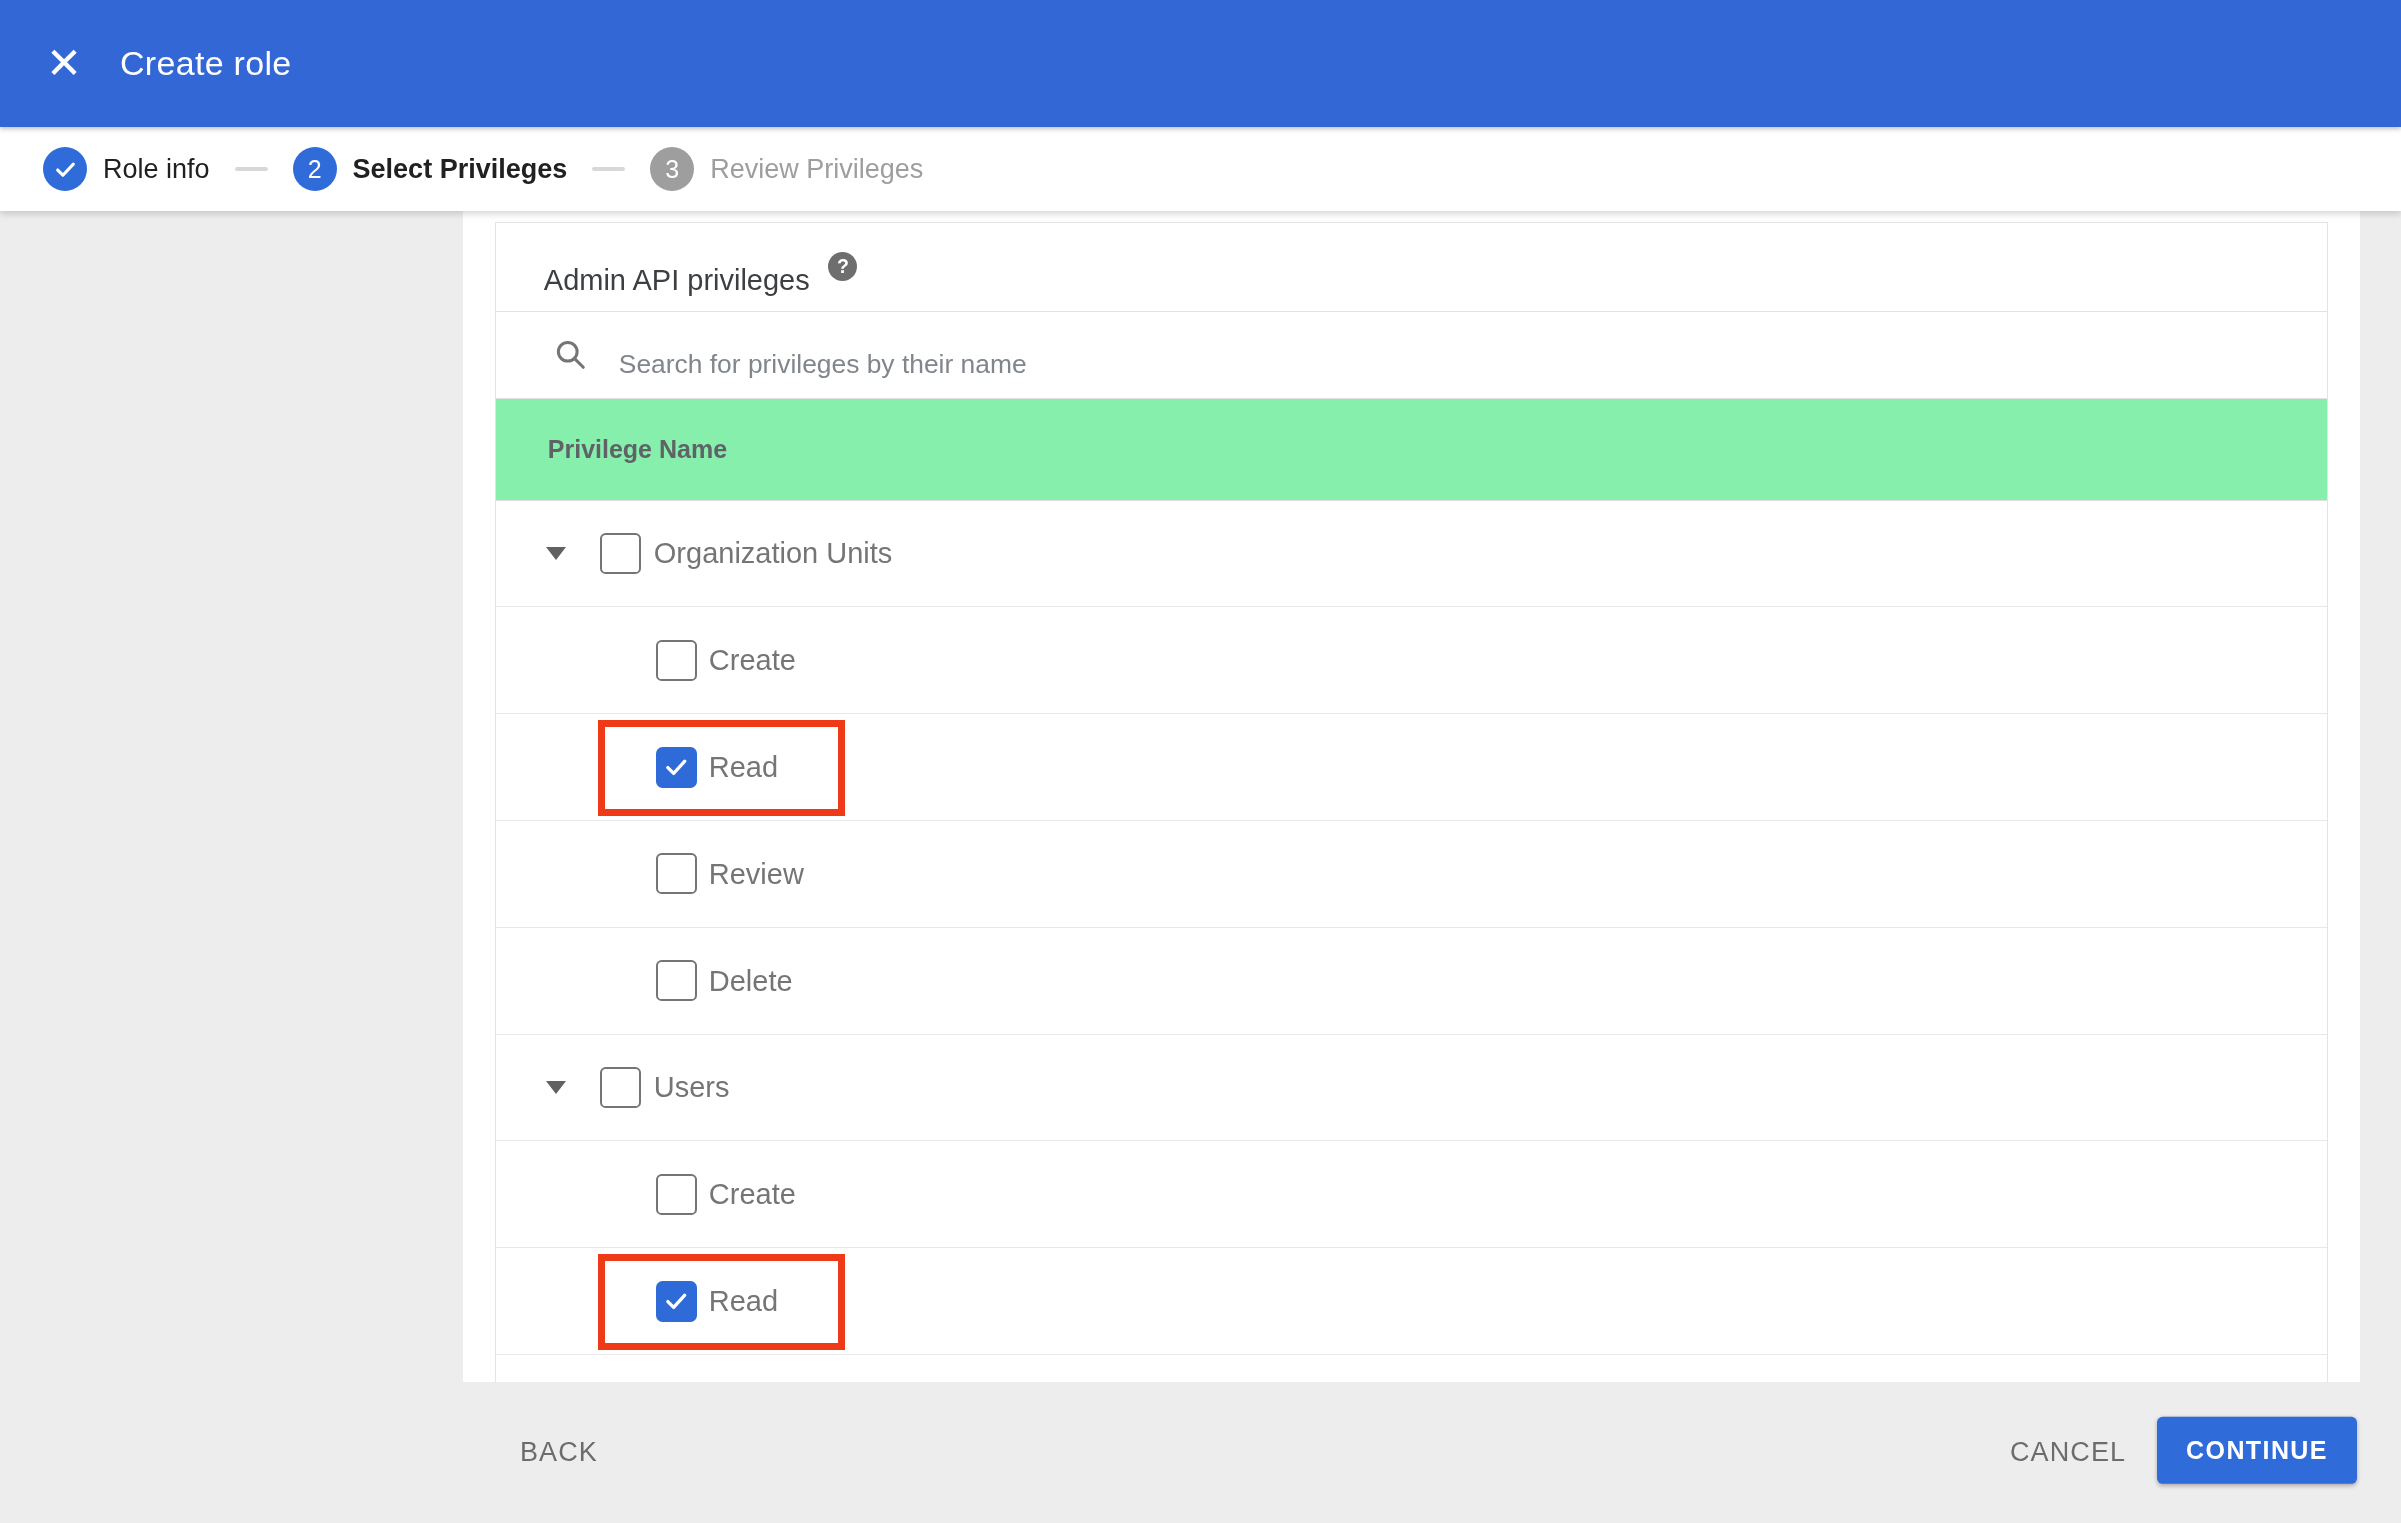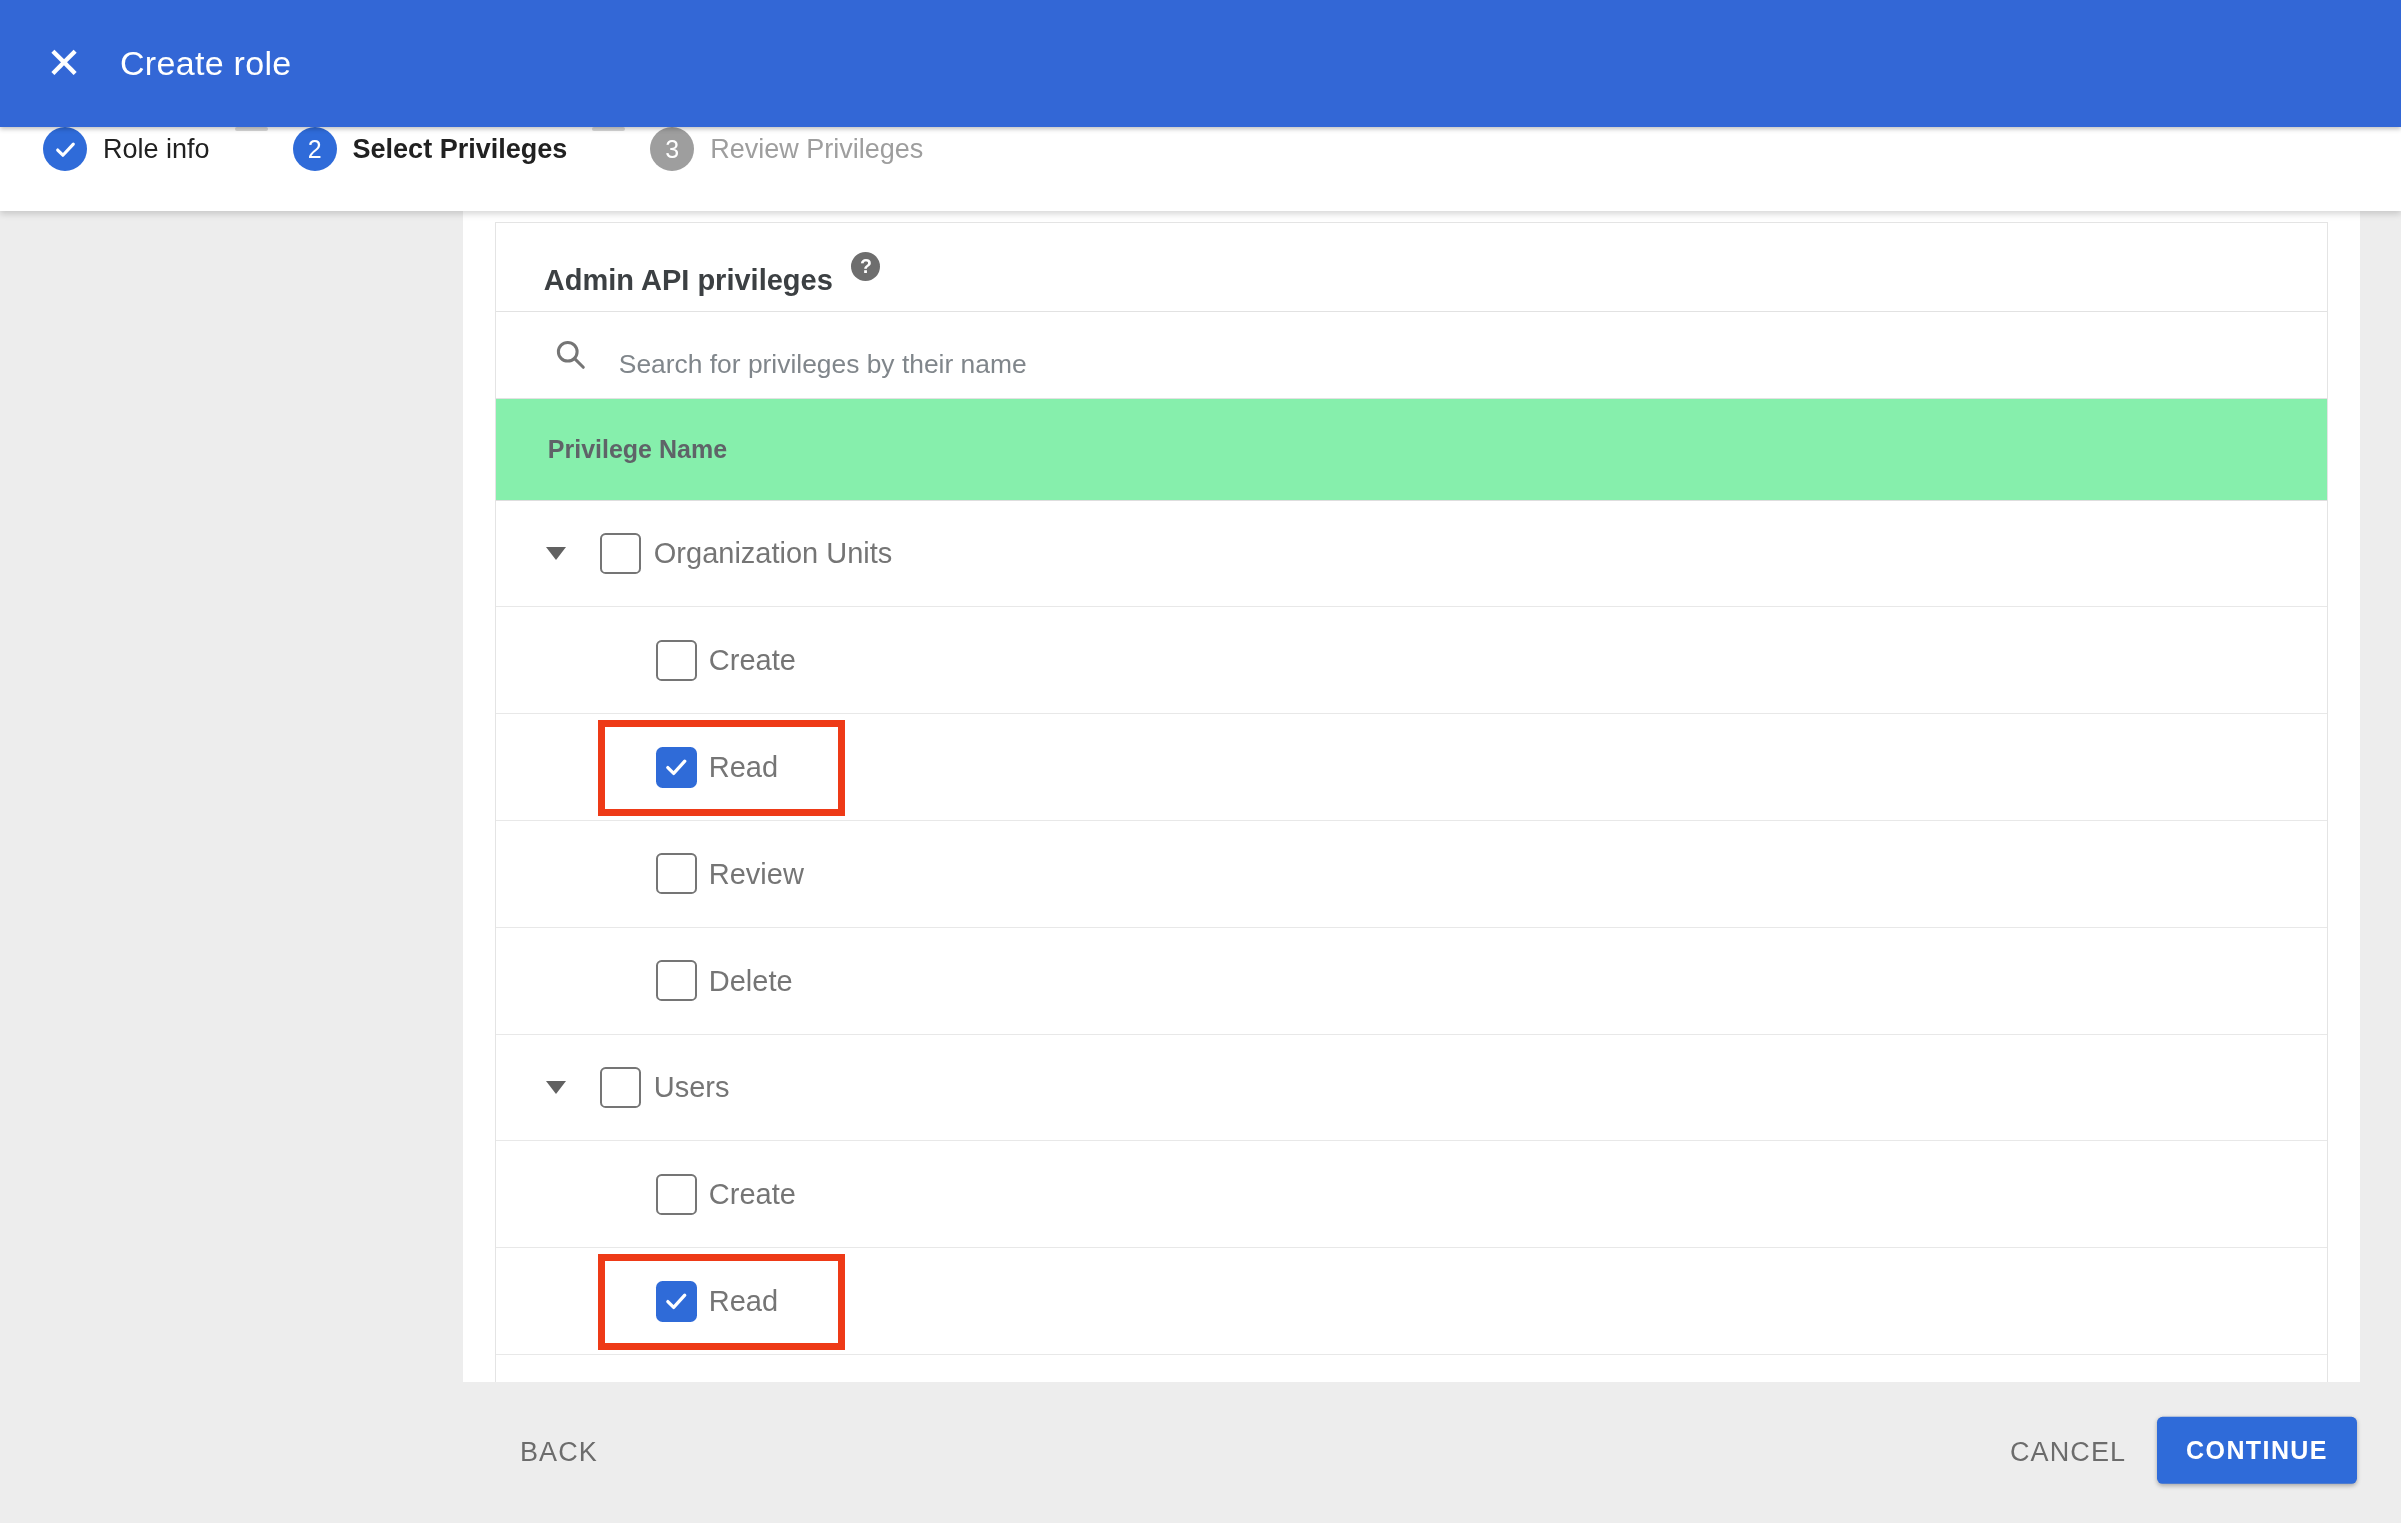--- a/index.html
+++ b/index.html
@@ -15,21 +15,21 @@
     color:#fff; position:relative; z-index:3; box-shadow:0 1.9px 4.6px rgba(0,0,0,.25);
   }
   .close-btn {
     margin-left:41px; width:46px; height:46px; display:flex; align-items:center;
     justify-content:center; font-size:43px; line-height:1; color:#fff; cursor:pointer;
   }
   .appbar-title { margin-left:33px; font-size:34px; font-weight:400; letter-spacing:0.3px; }
 
   
   .stepper {
-    height:84px; background:#fff; display:flex; align-items:flex-start;
+    height:84px; background:#fff; display:flex; align-items:center;
     padding-left:43px; position:relative; z-index:2;
     box-shadow:0 2.8px 6.5px rgba(0,0,0,.16);
   }
   .step { display:flex; align-items:center; }
   .step-circle {
     width:44px; height:44px; border-radius:50%; display:flex; align-items:center;
     justify-content:center; color:#fff; font-size:25px; flex:none;
   }
   .step-circle.done, .step-circle.active { background:#2f6bd9; }
   .step-circle.future { background:#9e9e9e; }
@@ -47,21 +47,21 @@
   .card {
     width:1834px; margin-top:11px; background:#fff;
     border:0.9px solid #e4e4e4; border-bottom:none;
     display:flex; flex-direction:column;
   }
 
   .card-title-row {
     height:89px; display:flex; align-items:center; padding-left:48px;
     border-bottom:0.9px solid #e2e2e2;
   }
-  .card-title { font-size:29px; font-weight:bold; color:#3c4043;margin-top:28px; }
+  .card-title { font-size:29px; font-weight:normal; color:#3c4043;margin-top:28px; }
   .help-icon {
     width:29px; height:29px; border-radius:50%; background:#6e6e6e; color:#fff;
     display:flex; align-items:center; justify-content:center;
     font-size:19.5px; font-weight:bold; margin-left:18.6px; cursor:pointer;
   }
 
   .search-row {
     height:87px; display:flex; align-items:center; padding-left:58px;
     border-bottom:0.9px solid #e2e2e2;
   }

